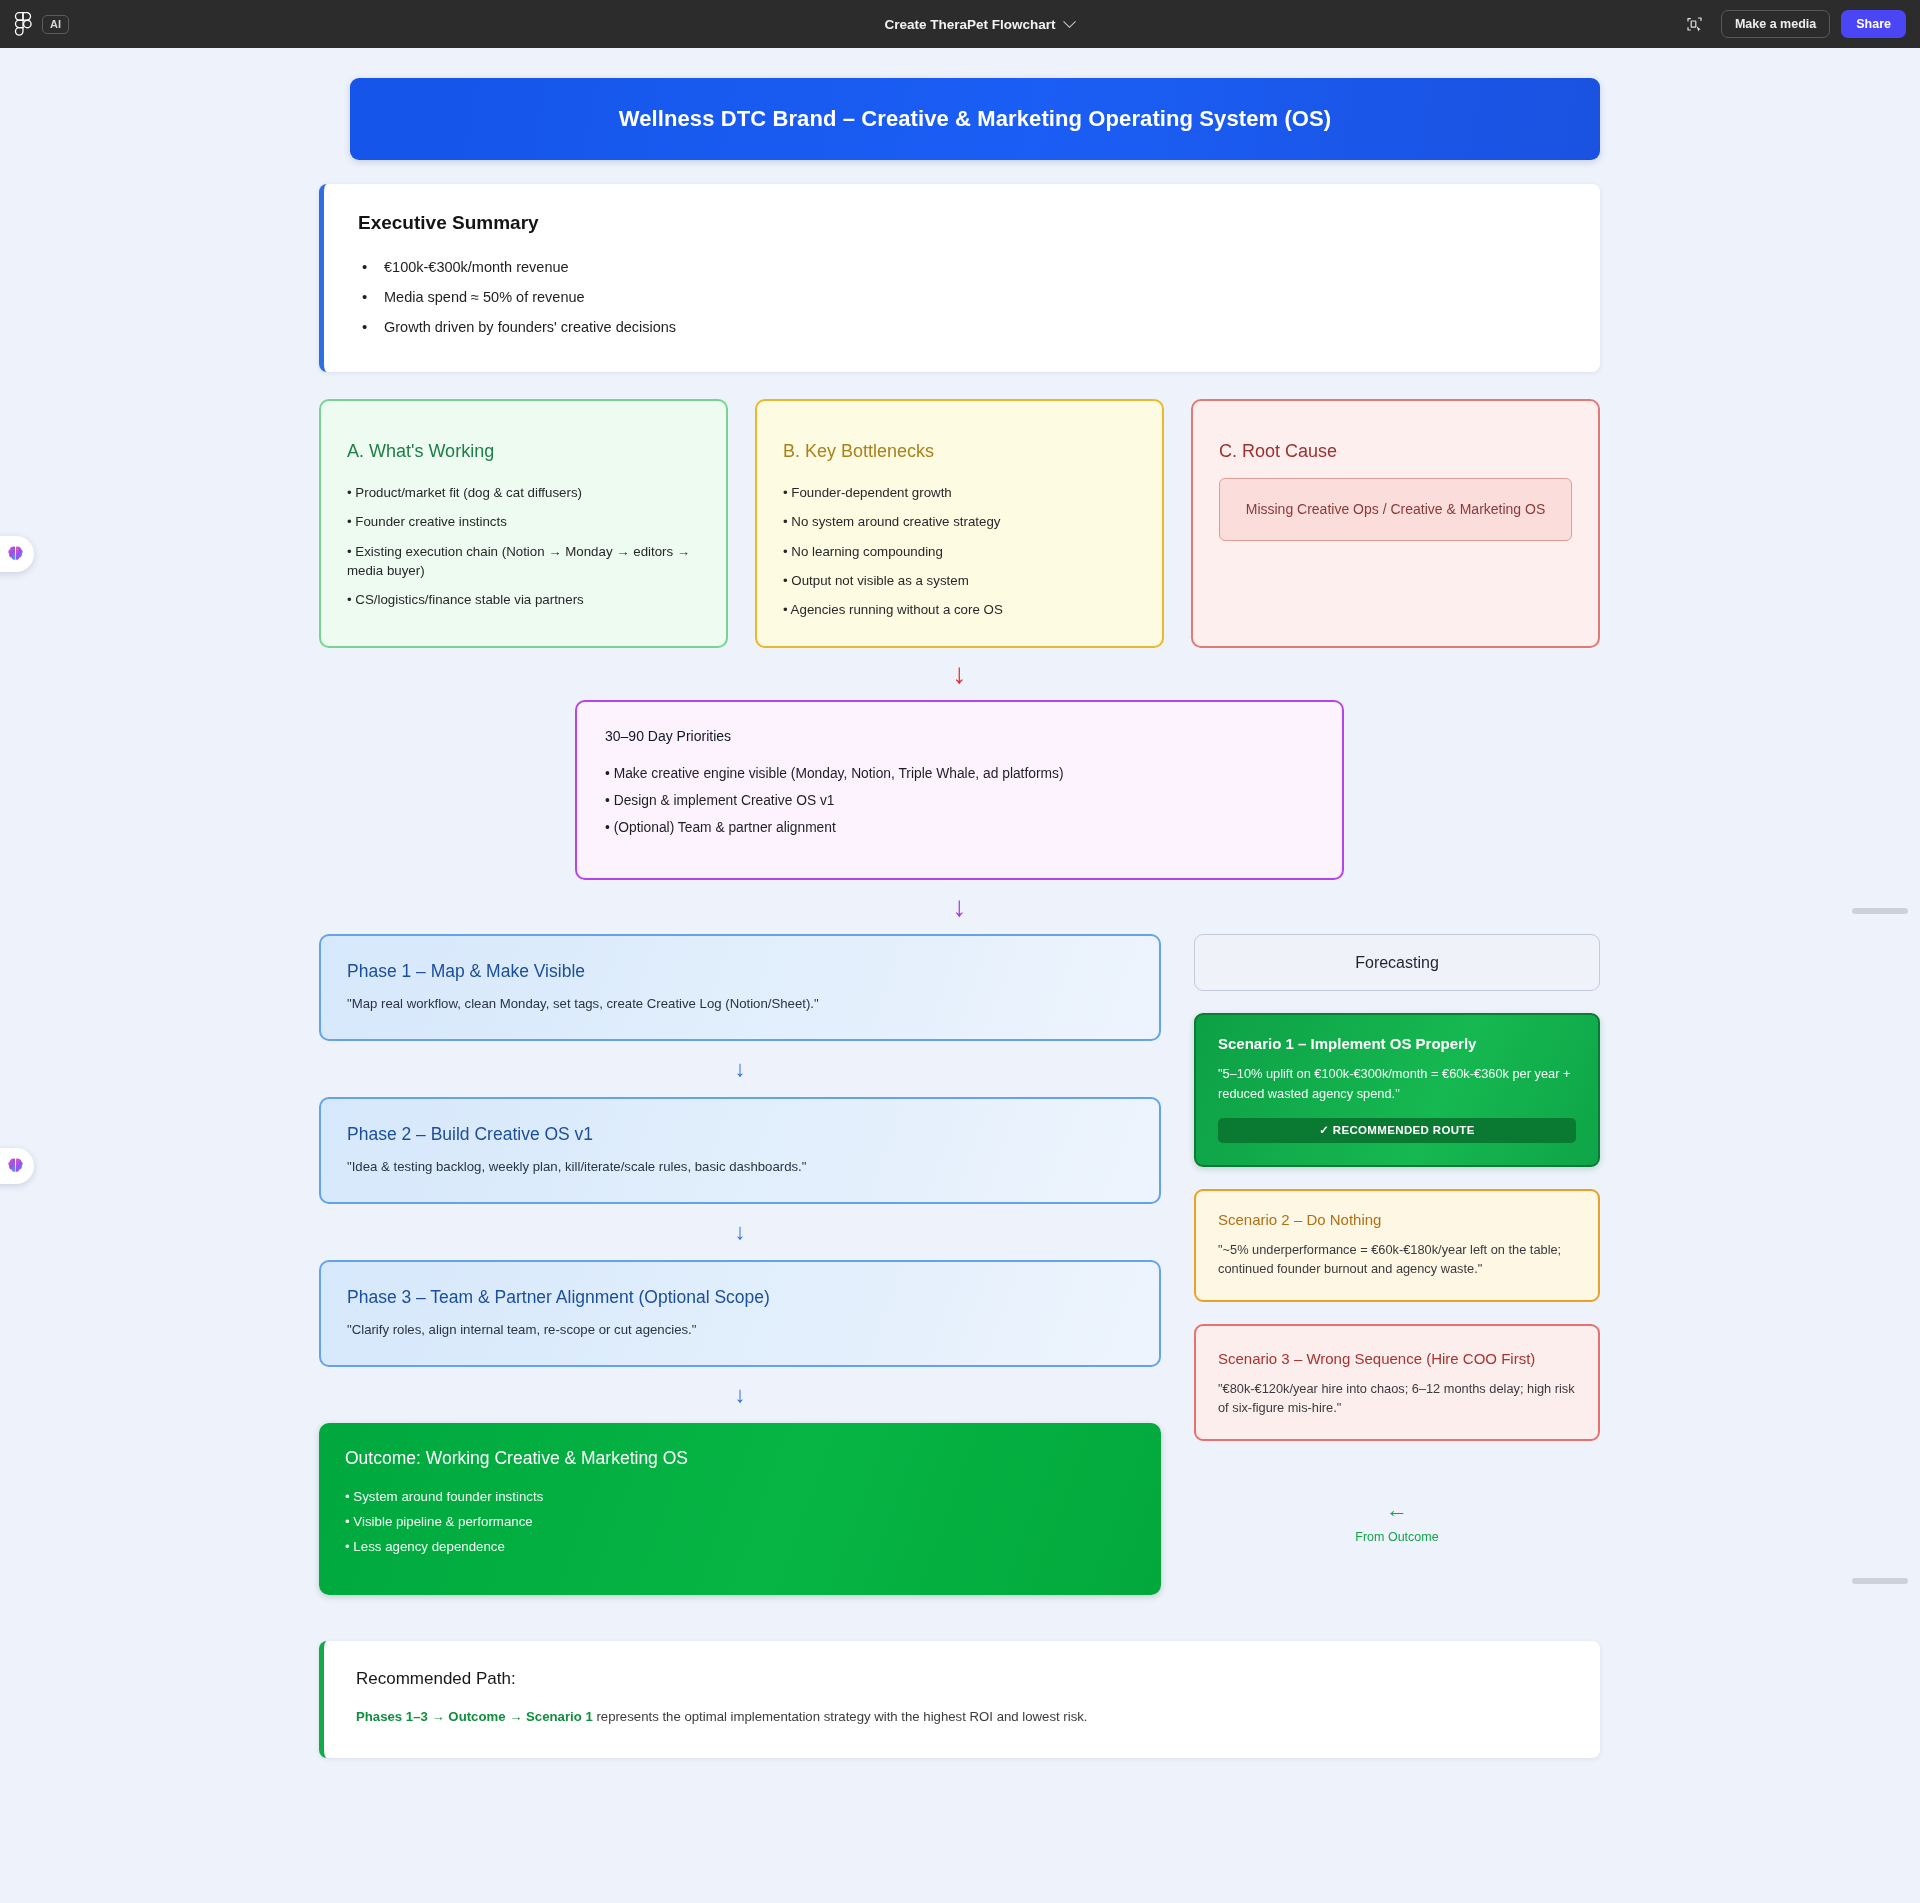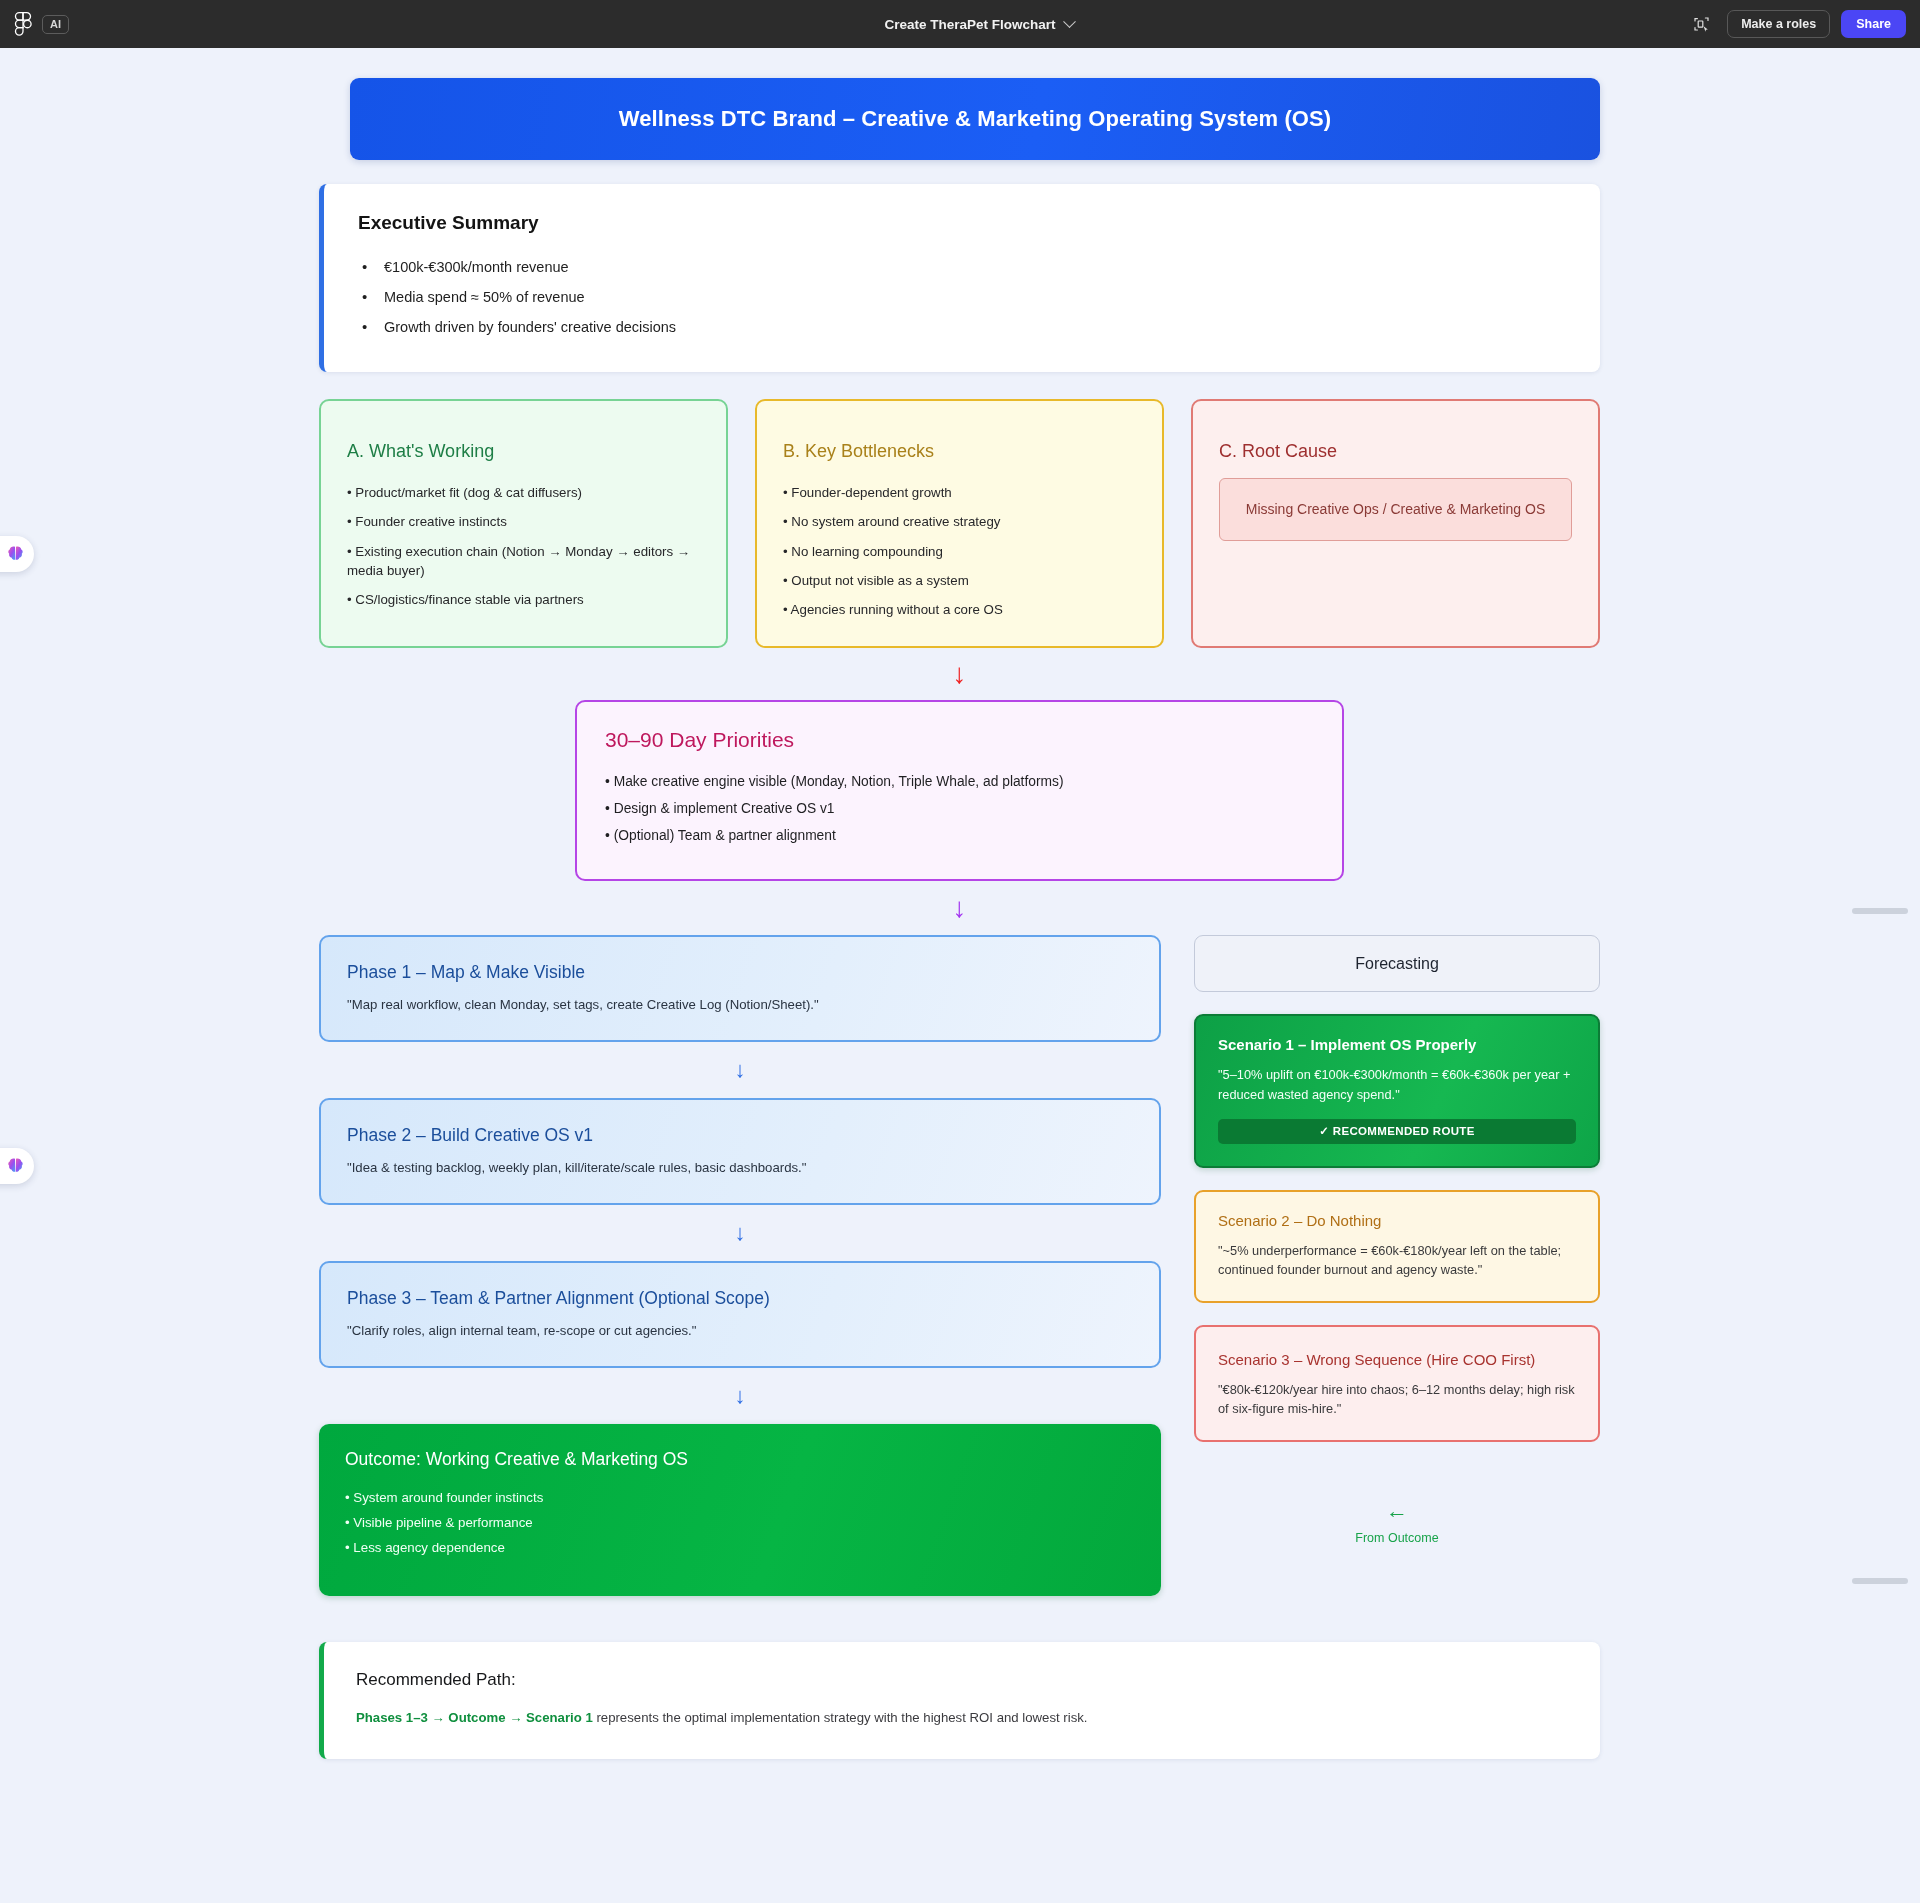--- a/index.html
+++ b/index.html
@@ -206,23 +206,23 @@
   .prio-wrap { display: flex; justify-content: center; }
   .prio {
     width: 769px;
     background: #fcf3fe;
     border: 2px solid #b545e6;
     border-radius: 10px;
     padding: 26px 28px 30px 28px;
     min-height: 180px;
   }
   .prio h3 {
-    font-size: 21px;
+    font-size: 14px;
     font-weight: 400;
-    color: #be185d;
+    color: #0f172a;
     margin-bottom: 16px;
   }
   .prio .row {
     font-size: 13.8px;
     color: #1f1f22;
     padding: 6px 0;
   }
 
   
   .lower {
@@ -416,21 +416,21 @@
   </div>
 
   <div class="tb-right">
     <span class="icon-btn">
       <svg width="17" height="17" viewBox="0 0 17 17" fill="none" stroke="#e2e2e2" stroke-width="1.2" stroke-linecap="round">
         <path d="M2 5V2.6h2.4M12.4 2H15v2.4M2 11.6V14h2.4"></path>
         <rect x="5.2" y="5" width="4.6" height="6.2" rx="0.6"></rect>
         <path d="M10.6 10.2l4.2 3.2-1.9.4-.4 1.9z" fill="#e2e2e2" stroke="none"></path>
       </svg>
     </span>
-    <button class="btn-ghost">Make a roles</button>
+    <button class="btn-ghost">Make a media</button>
     <button class="btn-share">Share</button>
   </div>
 </div>
 
 <div class="canvas">
 
   <div class="float-pill" style="top:488px">
     <span>
       <svg class="brain-svg" viewBox="0 0 24 24">
         <defs>

